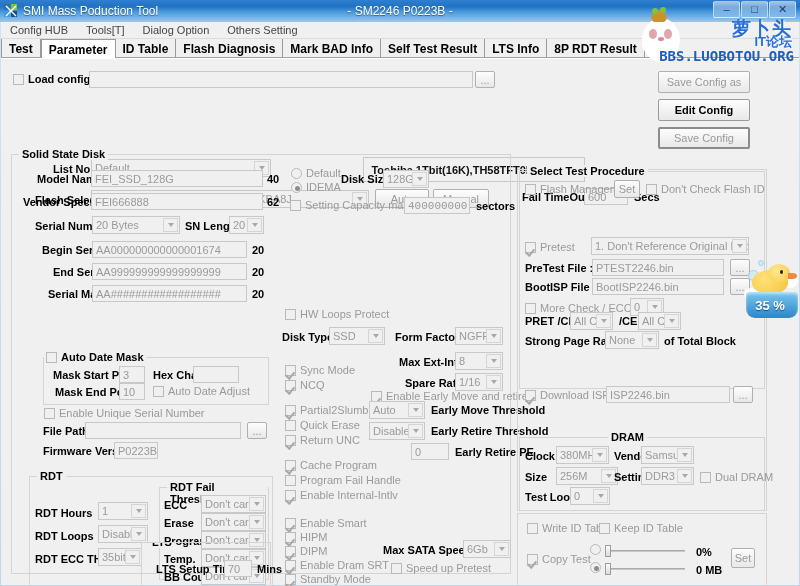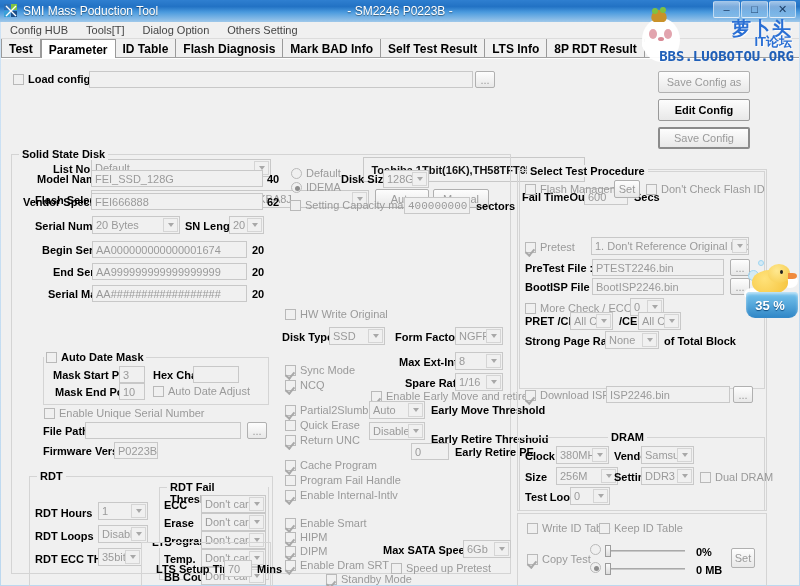--- a/index.html
+++ b/index.html
@@ -378,21 +378,21 @@
 
     <div class="cbx" style="position:absolute;left:289px;top:140px;">
       <span class="box"></span>
       <span class="lbl dim norm">Setting Capacity manually</span>
     </div>
     <div class="tf" style="position:absolute;left:403px;top:138px;width:66px;font-family:Liberation Mono, monospace;">400000000</div>
     <div class="lbl" style="position:absolute;left:475px;top:141px;">sectors</div>
 
     <div class="cbx" style="position:absolute;left:284px;top:249px;">
       <span class="box"></span>
-      <span class="lbl dim norm">HW Write Original</span>
+      <span class="lbl dim norm">HW Loops Protect</span>
     </div>
 
     <div class="lbl" style="position:absolute;left:281px;top:272px;">Disk Type</div>
     <div class="combo" style="position:absolute;left:328px;top:268px;width:56px;">
       <span>SSD</span>
       <span class="arw">
           <i></i>
         </span>
     </div>
     <div class="lbl" style="position:absolute;left:394px;top:272px;">Form Factor</div>
@@ -472,21 +472,21 @@
       <span class="lbl dim norm">HIPM</span>
     </div>
     <div class="cbx" style="position:absolute;left:284px;top:486px;">
       <span class="box checked"></span>
       <span class="lbl dim norm">DIPM</span>
     </div>
     <div class="cbx" style="position:absolute;left:284px;top:500px;">
       <span class="box checked"></span>
       <span class="lbl dim norm">Enable Dram SRT</span>
     </div>
-    <div class="cbx" style="position:absolute;left:284px;top:514px;margin-left:41px;">
+    <div class="cbx" style="position:absolute;left:284px;top:514px;">
       <span class="box checked"></span>
       <span class="lbl dim norm">Standby Mode</span>
     </div>
 
     <div class="lbl" style="position:absolute;left:398px;top:297px;">Max Ext-Intlv</div>
     <div class="combo" style="position:absolute;left:454px;top:293px;width:48px;">
       <span>8</span>
       <span class="arw">
           <i></i>
         </span>
@@ -508,21 +508,21 @@
           <i></i>
         </span>
     </div>
     <div class="lbl" style="position:absolute;left:430px;top:345px;">Early Move Threshold</div>
     <div class="combo" style="position:absolute;left:368px;top:363px;width:56px;">
       <span>Disable</span>
       <span class="arw">
           <i></i>
         </span>
     </div>
-    <div class="lbl" style="position:absolute;left:430px;top:374px;">Early Retire Threshold</div>
+    <div class="lbl" style="position:absolute;left:430px;top:366px;">Early Retire Threshold</div>
     <div class="tf" style="position:absolute;left:410px;top:384px;width:38px;">0</div>
     <div class="lbl" style="position:absolute;left:454px;top:387px;">Early Retire PE</div>
 
     <div class="grp" style="left:28px;top:417px;width:244px;height:111px;">
       <span class="cap">RDT</span>
     </div>
     <div class="lbl" style="position:absolute;left:34px;top:448px;">RDT Hours</div>
     <div class="combo" style="position:absolute;left:97px;top:443px;width:50px;">
       <span>1</span>
       <span class="arw">

